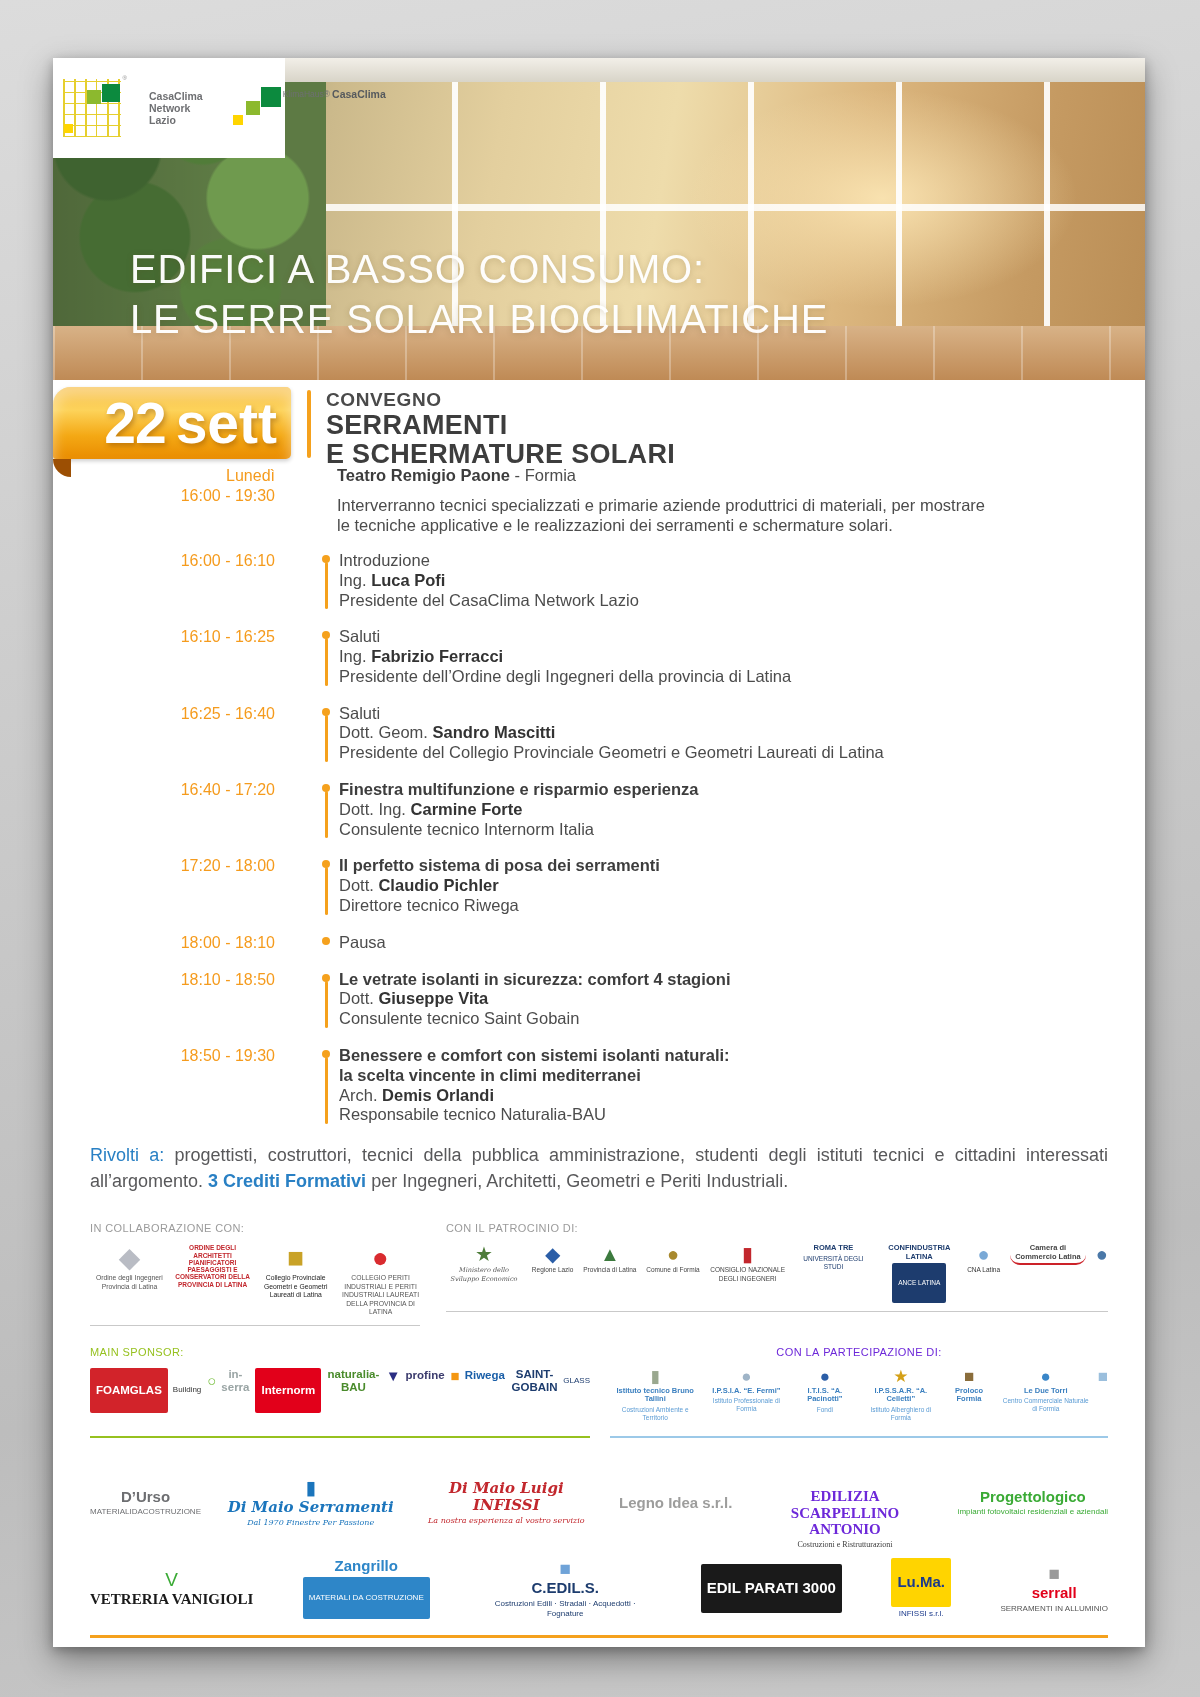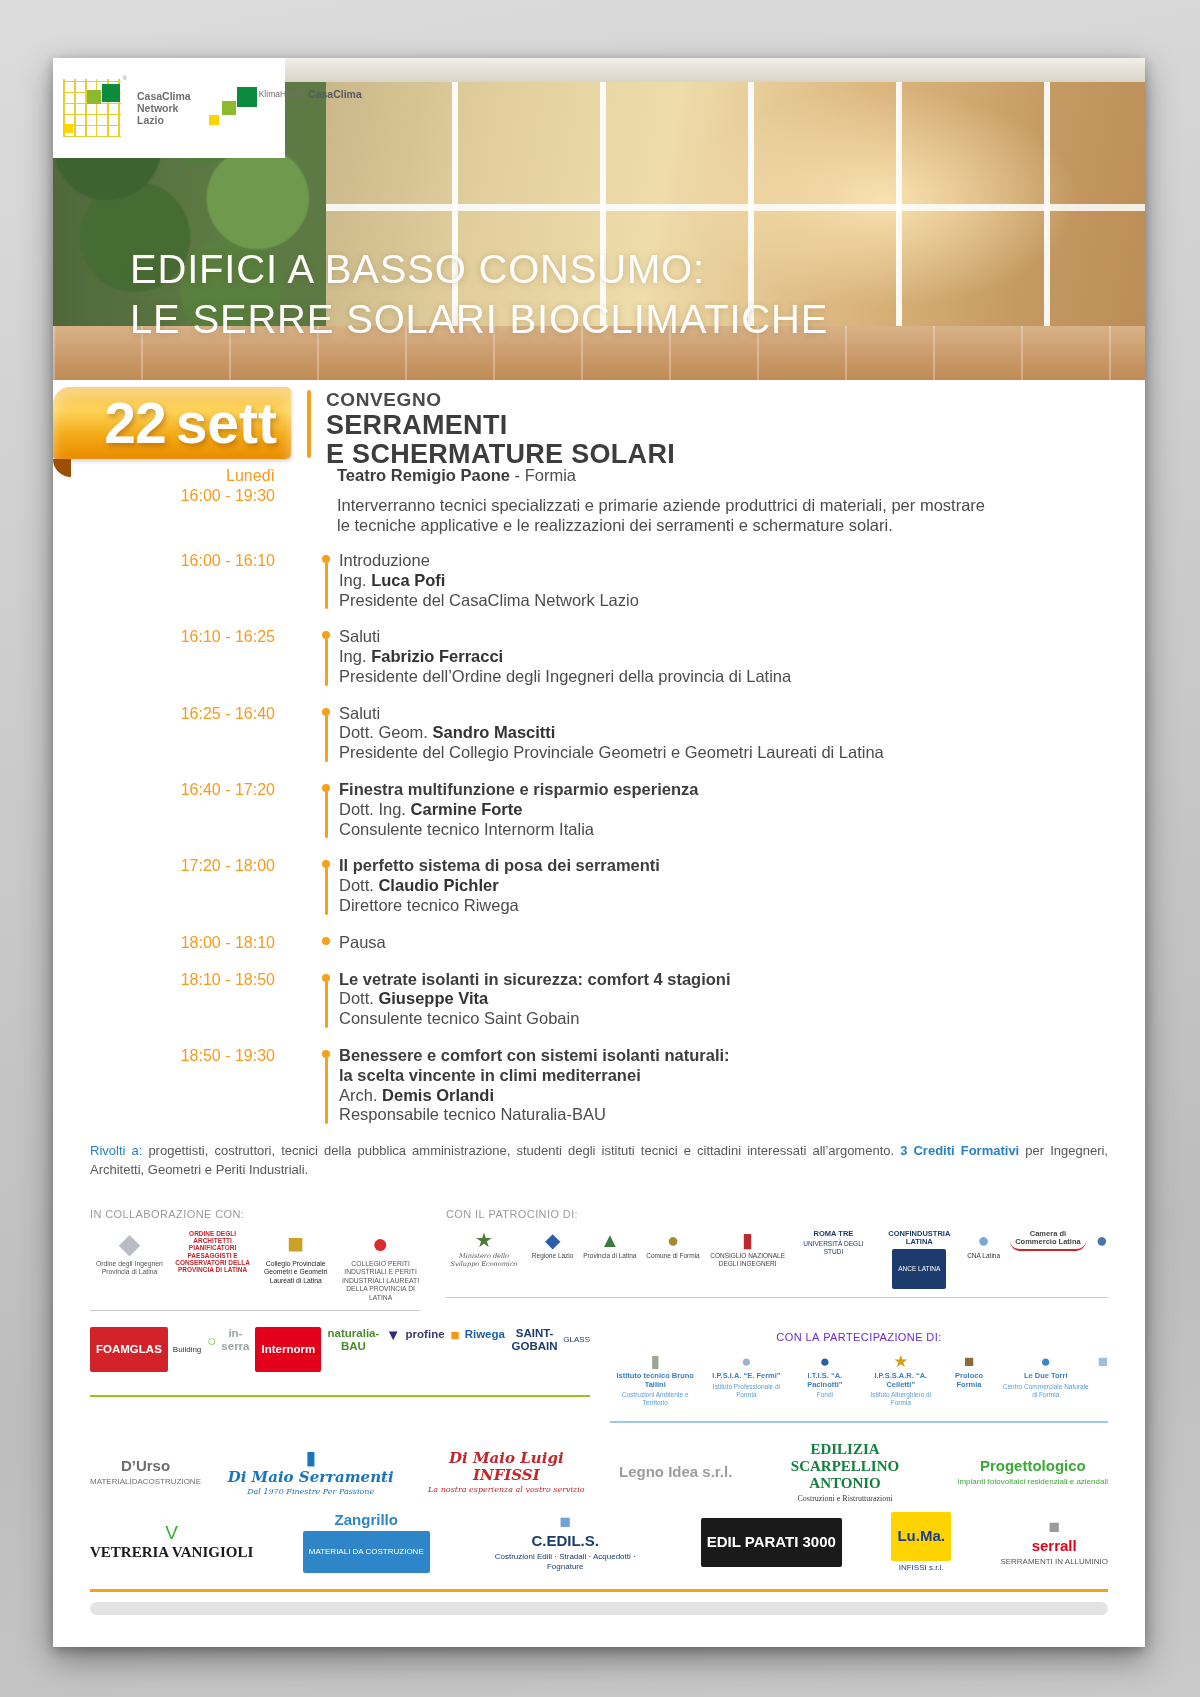--- a/index.html
+++ b/index.html
@@ -33,21 +33,21 @@
       linear-gradient(90deg,rgba(0,0,0,.15),rgba(0,0,0,0) 60%);}
   .hero .floor{position:absolute;left:0;right:0;bottom:0;height:54px;
     background:linear-gradient(180deg,#d8b287,#bf8a55);}
   .hero .floor-tiles{position:absolute;left:0;right:0;bottom:0;height:54px;
     background:repeating-linear-gradient(90deg,rgba(255,255,255,.28) 0 2px,rgba(255,255,255,0) 2px 88px);}
   .hero-title{position:absolute;left:77px;top:186px;z-index:5;color:rgba(255,255,255,.97);
     font-size:40px;line-height:1.26;letter-spacing:.8px;font-weight:400;
     text-shadow:0 1px 6px rgba(95,70,25,.25);white-space:nowrap;}
   
   .brand-box{position:absolute;left:0;top:0;width:232px;height:100px;background:#fff;z-index:6;
-    display:flex;align-items:center;gap:16px;padding:6px 10px;box-sizing:border-box;}
+    display:flex;align-items:center;gap:28px;padding:6px 10px;box-sizing:border-box;}
   .cc-grid{position:relative;width:58px;height:58px;flex:none;
     background-image:
       repeating-linear-gradient(90deg,#e6cf2e 0 1.5px,transparent 1.5px 11px),
       repeating-linear-gradient(0deg,#e6cf2e 0 1.5px,transparent 1.5px 11px);}
   .cc-grid .sq{position:absolute;display:block}
   .cc-grid .sq.a{left:24px;top:11px;width:14px;height:14px;background:#8cb92e}
   .cc-grid .sq.b{left:39px;top:5px;width:18px;height:18px;background:#0c8a3e}
   .cc-grid .sq.c{left:1px;top:45px;width:9px;height:9px;background:#ffd500}
   .cc-grid .reg{position:absolute;right:-6px;top:-4px;font-size:6px;color:#8a8a8a}
   .cc-text{font-size:10.5px;font-weight:600;color:#6e6f72;line-height:1.15}
@@ -87,21 +87,21 @@
   .sched-item{display:flex;margin-bottom:17px}
   .sched-time{width:222px;flex:none;text-align:right;color:#f59b1d;font-size:16px;padding-top:1px}
   .marker{margin-left:47px;margin-right:9px;width:8px;flex:none;display:flex;flex-direction:column;align-items:center}
   .dot{width:8px;height:8px;border-radius:50%;background:#f5a11d;margin-top:4px;flex:none}
   .vline{width:3px;flex:1;background:#f5a11d;border-radius:2px;margin-top:-1px;margin-bottom:1px}
   .sched-body{font-size:16.5px;color:#4c4c4c;line-height:1.2;max-width:680px}
   .sched-heading{color:#4c4c4c}
   .em .sched-heading{font-weight:700;color:#3d3d3d}
   .sched-speaker b{color:#333}
   
-  .rivolti{margin:14px 37px 0;font-size:13px;color:#58585a;line-height:1.45;text-align:justify}
+  .rivolti{margin:14px 37px 0;font-size:18px;color:#58585a;line-height:1.45;text-align:justify}
   .rivolti .lbl{color:#2980c4}
   .rivolti .credits{color:#2980c4;font-weight:700}
   
   .partners{margin:24px 37px 0}
   .sec-label{font-size:15.5px;letter-spacing:.4px;font-variant-caps:all-small-caps;color:#9b9b9b;margin-bottom:8px}
   .sec-label.green{color:#96c11f}
   .sec-label.blue{color:#6d28d9;text-align:center}
   .sec-label.orange{color:#f59b1d}
   .prow1{display:flex;gap:26px}
   .pcol-collab{width:330px;flex:none}
@@ -459,20 +459,21 @@
               <span class="glyph" style="color: rgb(74, 120, 168);">●</span>
 
             </div>
           </div>
         <hr class="thin-line">
       </div>
     </div>
 
     <div class="prow2">
       <div class="pcol-main mainsp">
+        <div class="sec-label green">Main Sponsor:</div>
         <div class="logo-row">
 
             <div class="logo-item">
 
               <span class="label chip" style="color: rgb(255, 255, 255); background: rgb(210, 35, 42);">FOAMGLAS</span>
               <span class="sub" style="color: rgb(51, 51, 51);">Building</span>
             </div>
 
             <div class="logo-item">
               <span class="glyph" style="color: rgb(122, 193, 67);">○</span>
@@ -583,21 +584,21 @@
           </div>
 
           <div class="logo-item">
 
             <span class="label" style="color: rgb(157, 157, 156);">Legno Idea s.r.l.</span>
 
           </div>
 
           <div class="logo-item serif">
 
-            <span class="label" style="color: #15803d;">EDILIZIA SCARPELLINO ANTONIO</span>
+            <span class="label" style="color: #6d28d9; margin-top: 32px;">EDILIZIA SCARPELLINO ANTONIO</span>
             <span class="sub" style="color: rgb(59, 59, 59);">Costruzioni e Ristrutturazioni</span>
           </div>
 
           <div class="logo-item">
 
             <span class="label" style="color: rgb(58, 170, 53);">Progettologico</span>
             <span class="sub" style="color: rgb(58, 170, 53);">impianti fotovoltaici residenziali e aziendali</span>
           </div>
         </div>
       <div class="sponsor-row">

